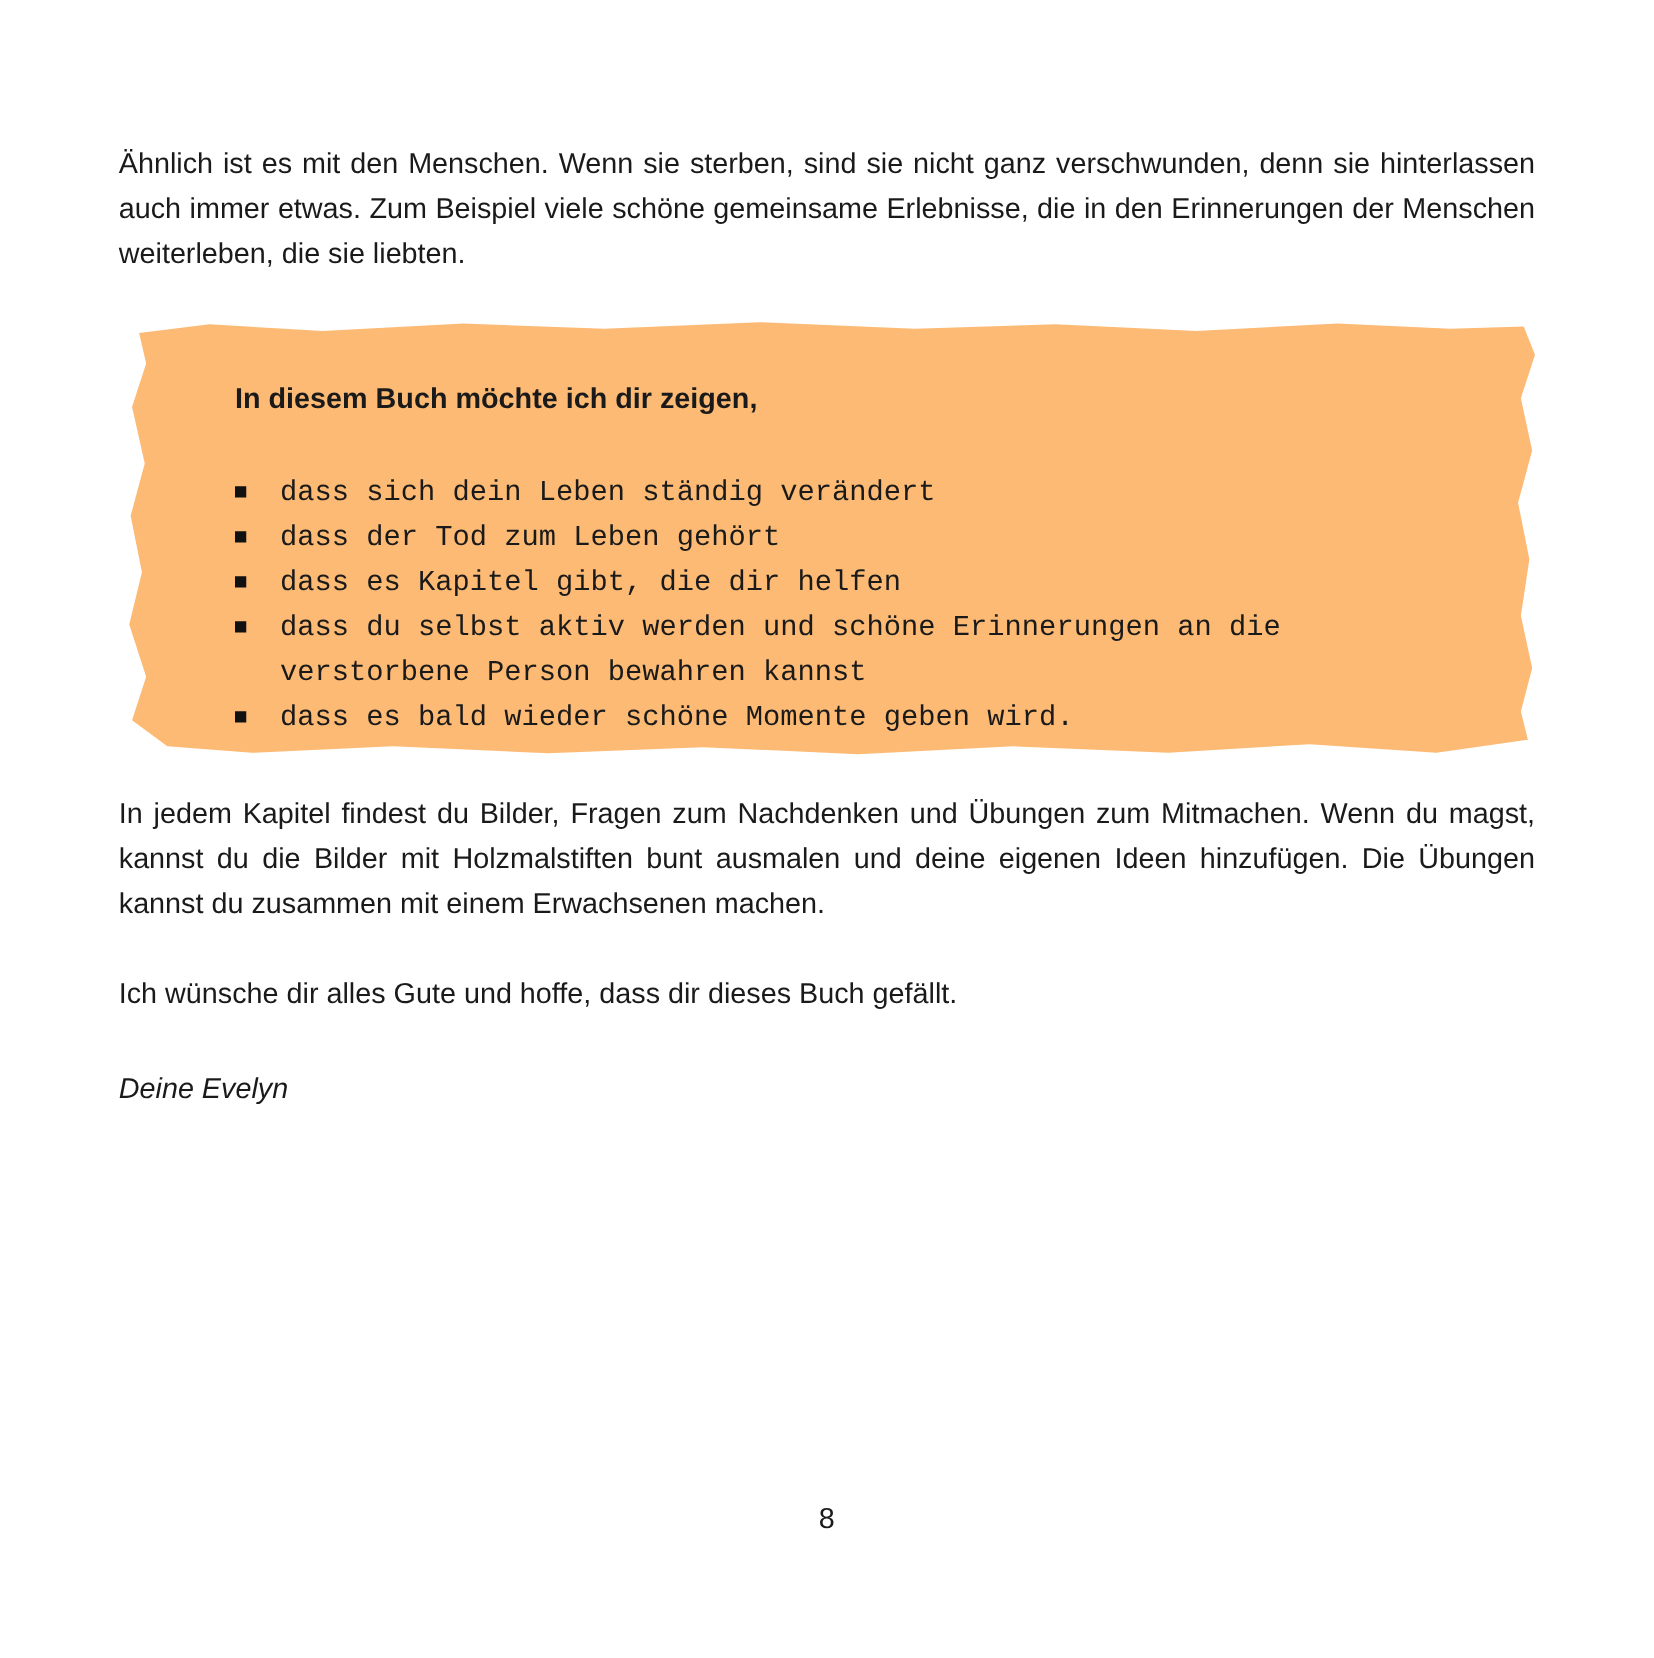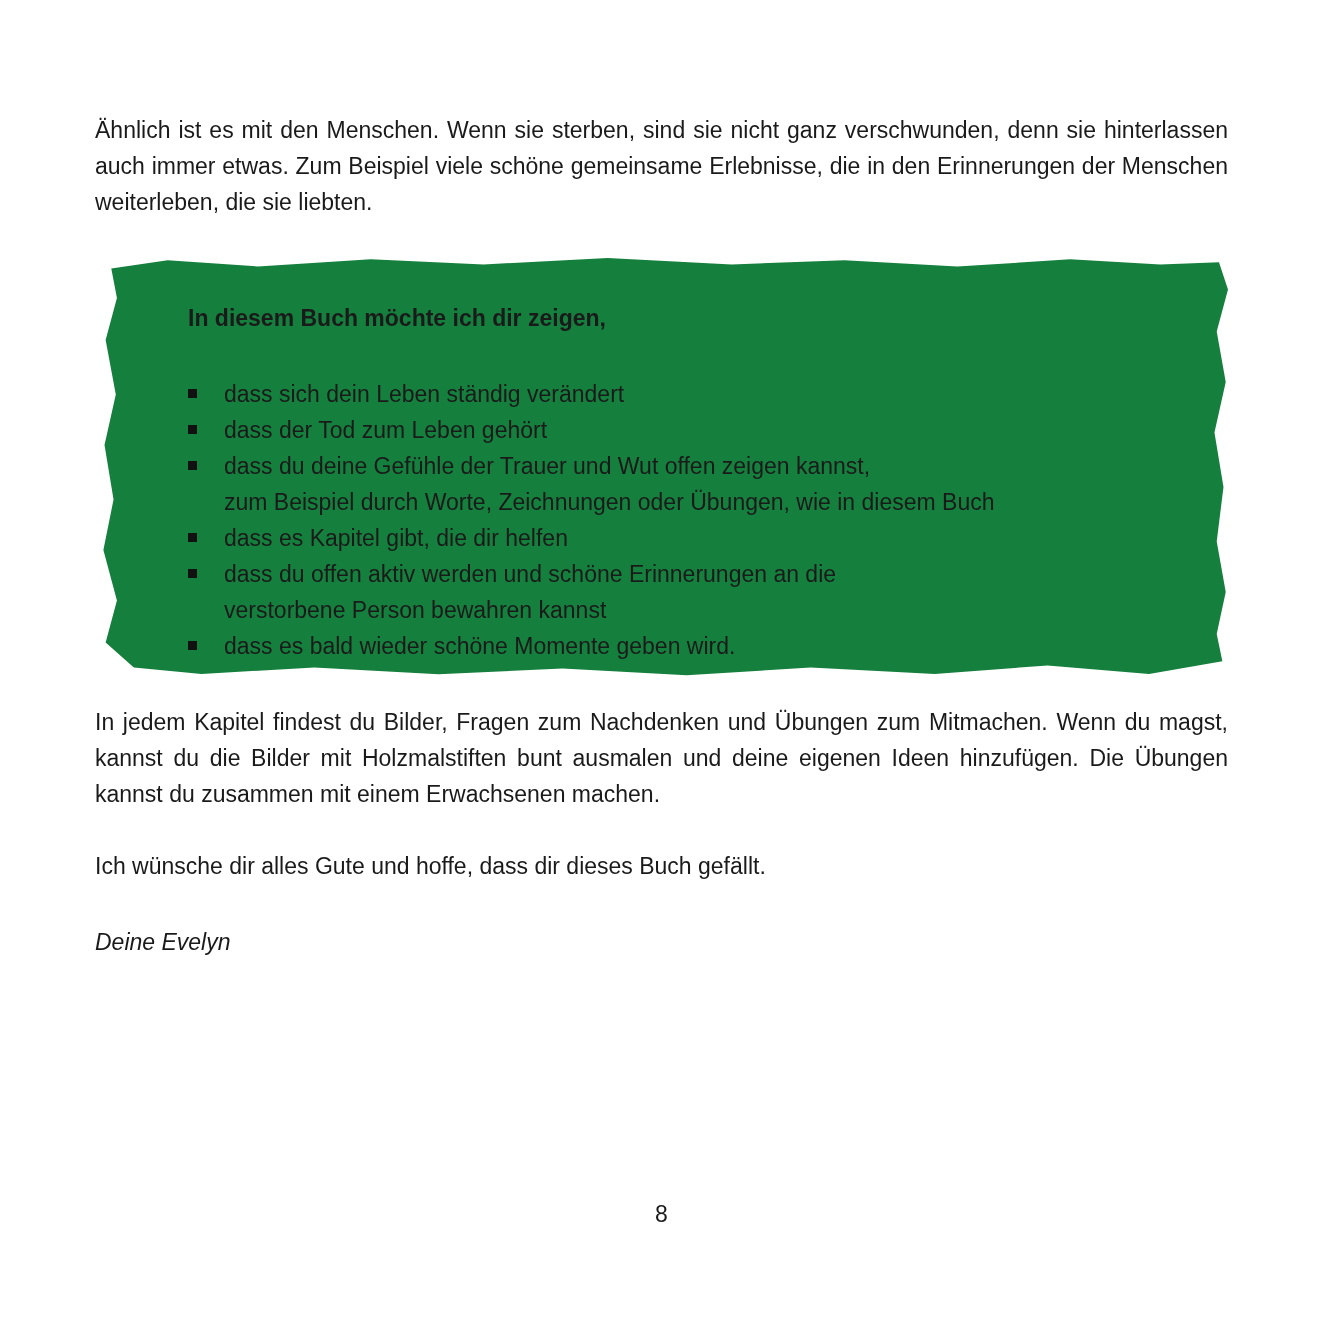--- a/index.html
+++ b/index.html
@@ -61,21 +61,21 @@
     font-size: 23px;
     line-height: 36px;
   }
   .bullet-marker {
     flex: none;
     width: 9px;
     height: 9px;
     background: #111111;
     margin: 13px 27px 0 0;
   }
-  .bullet-text { display: block; }
+  .bullet-text { display: block; font-family: Liberation Mono, monospace; }
   .bline { display: block; }
   .signature {
     font-size: 23px;
     line-height: 36px;
     margin: 40px 0 0 0;
     font-style: italic;
   }
   .page-number {
     position: absolute;
     top: 1196px;
@@ -87,58 +87,51 @@
   }
 </style>
 </head>
 <body style="color: rgb(26, 26, 26);">
 
 <div class="page">
 
   <p class="para justify">Ähnlich ist es mit den Menschen. Wenn sie sterben, sind sie nicht ganz verschwunden, denn sie hinterlassen auch immer etwas. Zum Beispiel viele schöne gemeinsame Erlebnisse, die in den Erinnerungen der Menschen weiterleben, die sie liebten.</p>
 
 
-  <div class="gray-box" style="background: #15803d;">
+  <div class="gray-box" style="background: #fdba74;">
     <h2 class="box-heading">In diesem Buch möchte ich dir zeigen,</h2>
 
     <ul class="bullet-list">
 
       <li class="bullet-item">
         <span class="bullet-marker"></span>
         <span class="bullet-text">
           <span class="bline">dass sich dein Leben ständig verändert</span>
         </span>
       </li>
 
       <li class="bullet-item">
         <span class="bullet-marker"></span>
         <span class="bullet-text">
           <span class="bline">dass der Tod zum Leben gehört</span>
         </span>
       </li>
 
-      <li class="bullet-item">
-        <span class="bullet-marker"></span>
-        <span class="bullet-text">
-          <span class="bline">dass du deine Gefühle der Trauer und Wut offen zeigen kannst,</span>
-          <span class="bline">zum Beispiel durch Worte, Zeichnungen oder Übungen, wie in diesem Buch</span>
-        </span>
-      </li>
 
       <li class="bullet-item">
         <span class="bullet-marker"></span>
         <span class="bullet-text">
           <span class="bline">dass es Kapitel gibt, die dir helfen</span>
         </span>
       </li>
 
       <li class="bullet-item">
         <span class="bullet-marker"></span>
         <span class="bullet-text">
-          <span class="bline">dass du offen aktiv werden und schöne Erinnerungen an die</span>
+          <span class="bline">dass du selbst aktiv werden und schöne Erinnerungen an die</span>
           <span class="bline">verstorbene Person bewahren kannst</span>
         </span>
       </li>
 
       <li class="bullet-item">
         <span class="bullet-marker"></span>
         <span class="bullet-text">
           <span class="bline">dass es bald wieder schöne Momente geben wird.</span>
         </span>
       </li>

